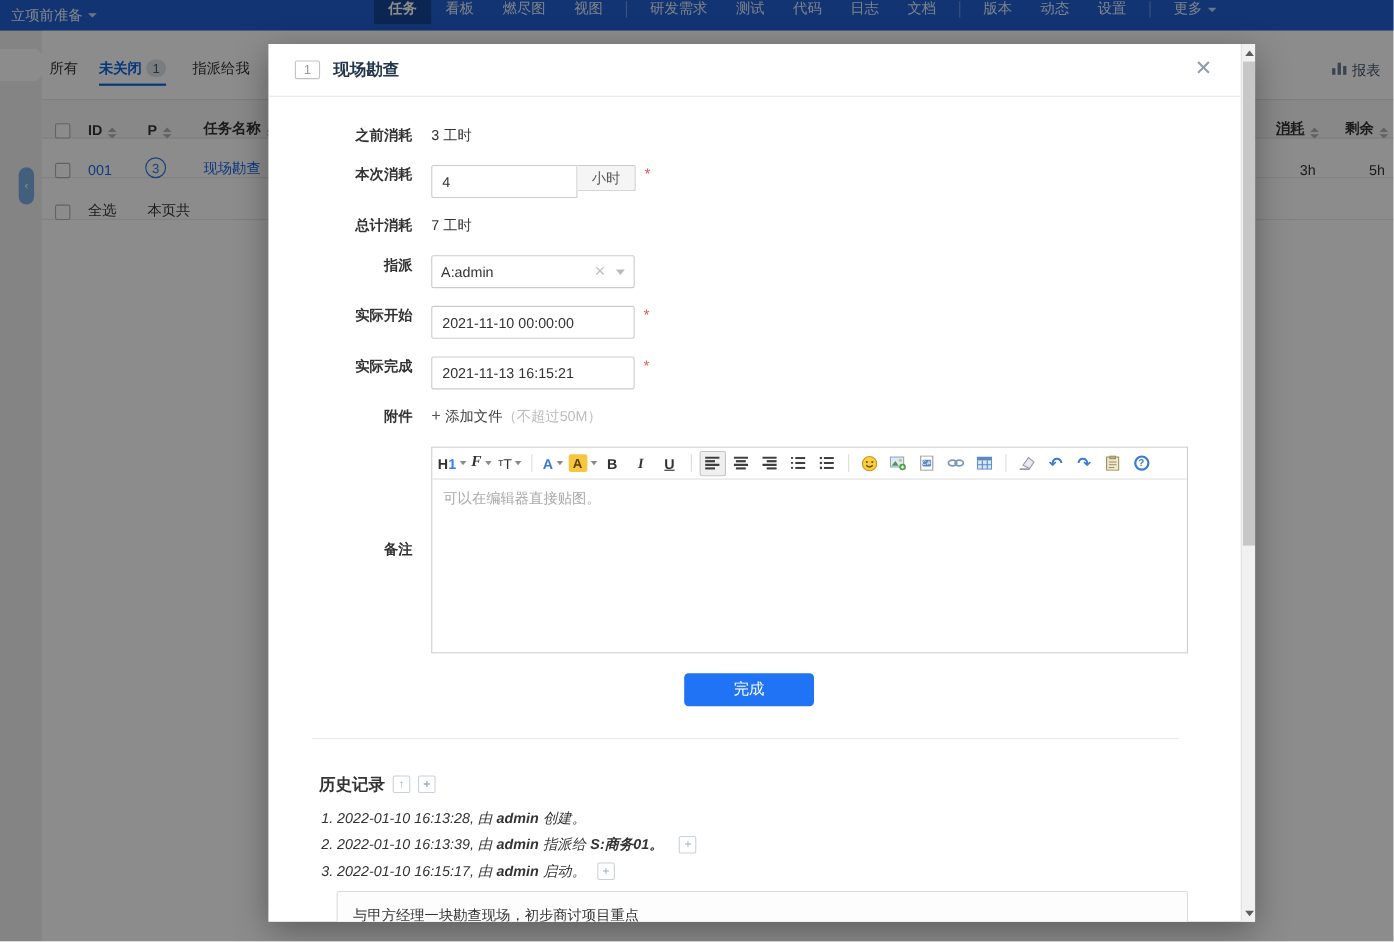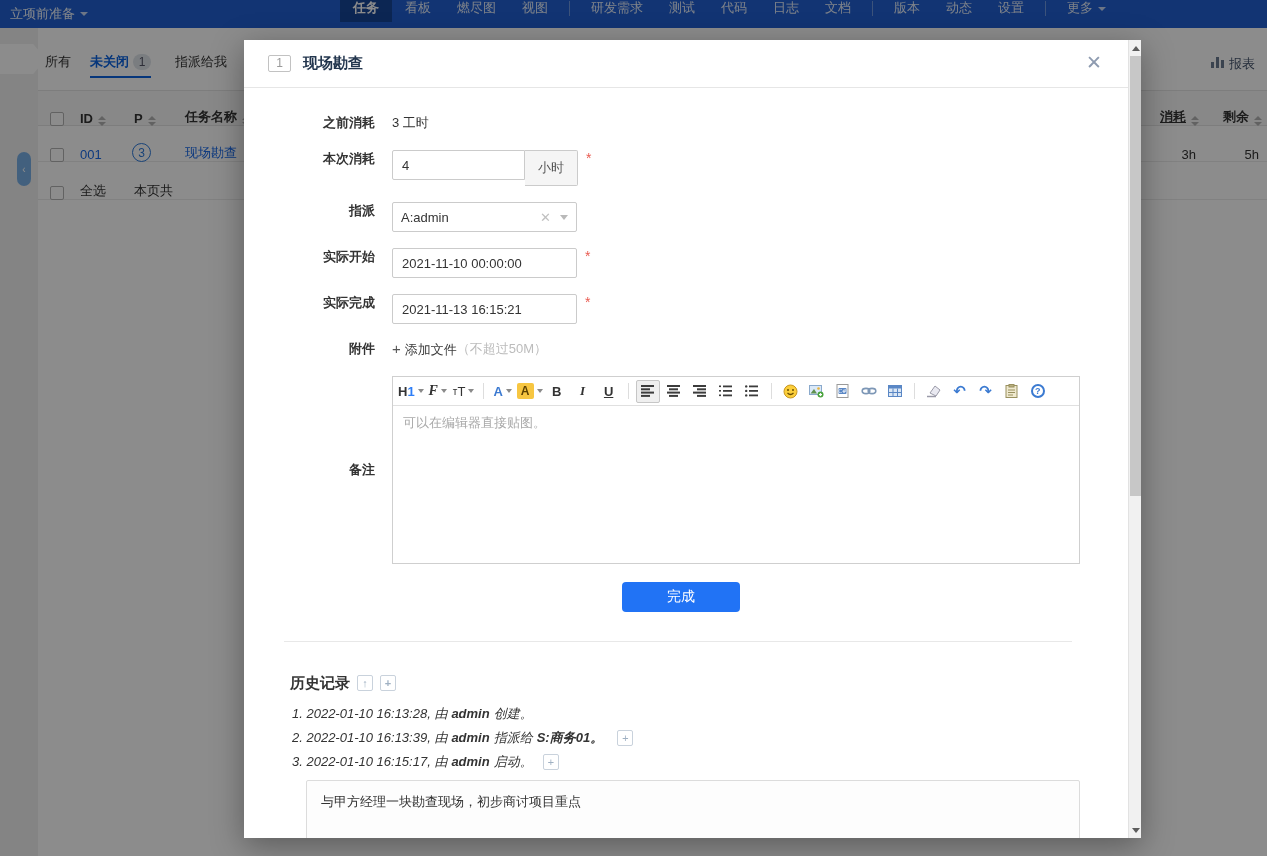--- a/index.html
+++ b/index.html
@@ -59,21 +59,21 @@
   .m-title { margin-left:12px; font-size:15px; font-weight:bold; color:#23364e; }
   .m-close { position:absolute; right:26px; top:13px; font-size:19px; color:#8e9bb0; cursor:pointer; line-height:20px; }
 
   .mform { padding-top:26px; }
   .frow { display:flex; margin-bottom:16px; }
   .flabel { width:131px; text-align:right; font-weight:bold; color:#333; flex:none; margin-right:17px; }
   .fstatic { height:20px; }
   .req { color:#e95a50; margin-left:8px; font-size:14px; }
   .inp { height:30px; border:1px solid #cbcbcb; border-radius:2px; padding:0 9px; font-size:13px; color:#333; font-family:inherit; outline:none; }
   .inp.hours { width:133px; border-radius:2px 0 0 2px; }
-  .addon { width:53px; height:36px; background:#f5f5f5; border:1px solid #cbcbcb; border-left:none; border-radius:0 2px 2px 0; display:flex; align-items:center; justify-content:center; color:#555; }
+  .addon { width:53px; height:24px; background:#f5f5f5; border:1px solid #cbcbcb; border-left:none; border-radius:0 2px 2px 0; display:flex; align-items:center; justify-content:center; color:#555; }
   .sel { width:185px; height:30px; border:1px solid #cbcbcb; border-radius:2px; display:flex; align-items:center; padding:0 8px; cursor:pointer; }
   .sel .val { flex:1; }
   .sel .clr { color:#c0c0c0; font-size:13px; margin-right:9px; cursor:pointer; }
   .sel .car { width:0; height:0; border-left:4px solid transparent; border-right:4px solid transparent; border-top:5px solid #b9b9b9; }
   .inp.date { width:185px; }
   .attach-add { color:#3c3c3c; cursor:pointer; }
   .attach-add .plus { font-size:15px; margin-right:4px; color:#555; }
   .attach-hint { color:#bcbcbc; }
 
   .editor-row { display:flex; align-items:center; margin-bottom:18px; }
@@ -238,20 +238,24 @@
         <span>3 工时</span>
       </div>
 
       <div class="frow">
         <span class="flabel">本次消耗</span>
         <input class="inp hours" type="text" value="4" style="">
         <span class="addon">小时</span>
         <span class="req">*</span>
       </div>
 
+      <div class="frow fstatic">
+        <span class="flabel">总计消耗</span>
+        <span>7 工时</span>
+      </div>
 
       <div class="frow">
         <span class="flabel">指派</span>
         <div class="sel">
           <span class="val">A:admin</span>
           <span class="clr">✕</span>
           <span class="car"></span>
         </div>
       </div>
 

